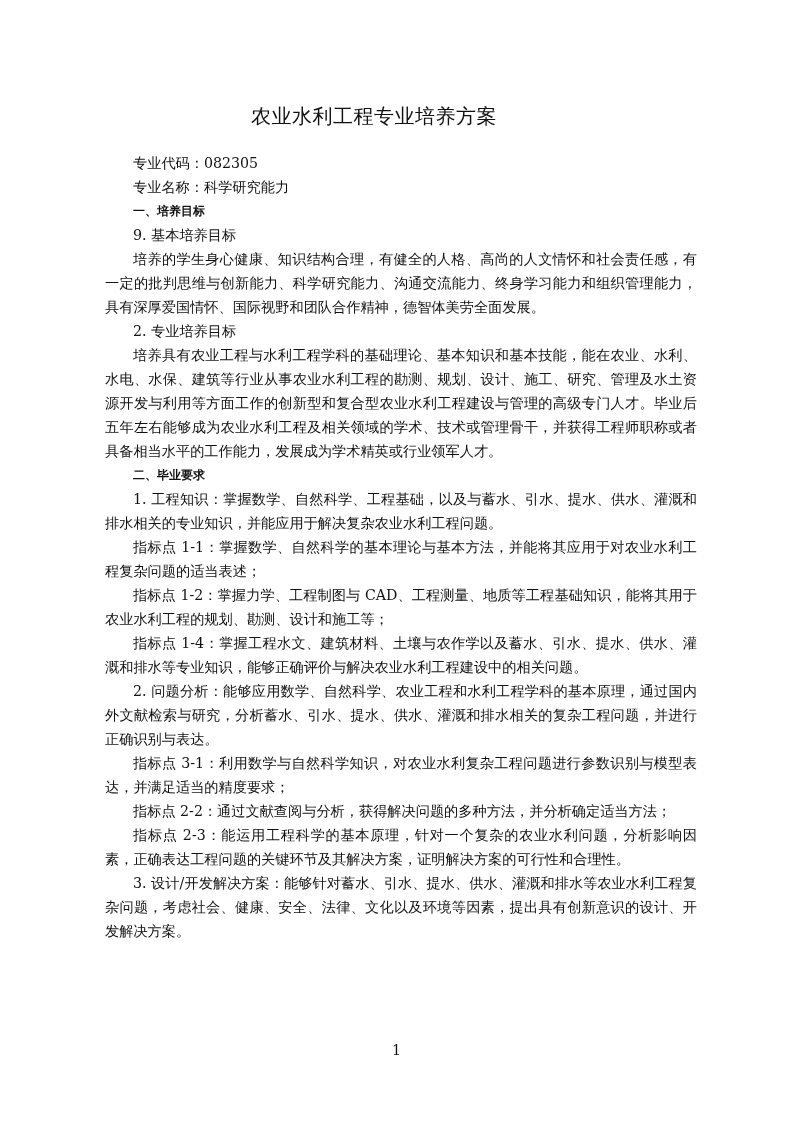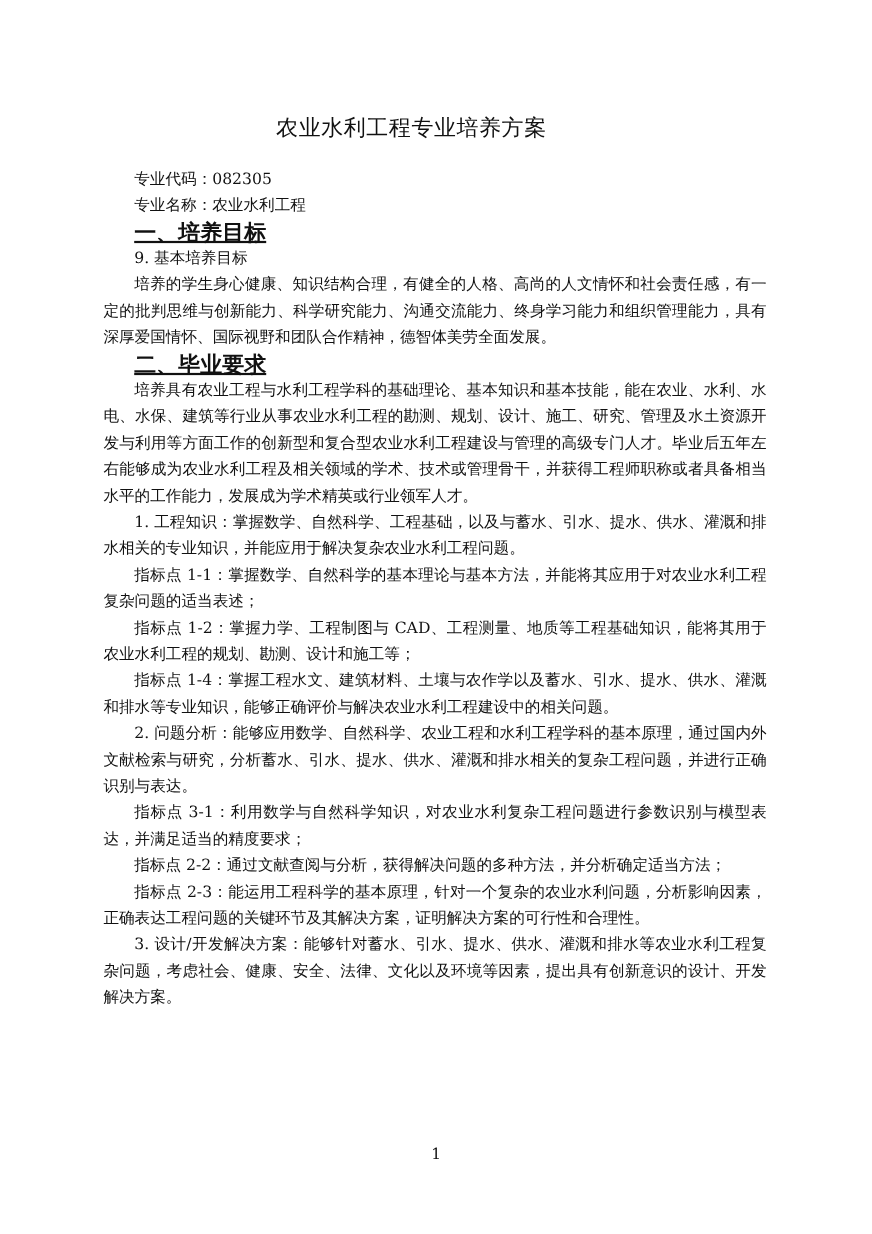--- a/index.html
+++ b/index.html
@@ -42,51 +42,52 @@
       font-size: 14.2px;
       line-height: 24px;
       text-align: justify;
     }
     .line {
       margin: 0;
       padding: 0;
     }
     .ind {
       text-indent: 28px;
+      margin-left: 11px;
     }
     .h {
       font-family: "DejaVu Sans", "Liberation Sans", sans-serif;
       font-weight: bold;
-      font-size: 20px;
-      text-decoration: underline;
+      font-size: 12px;
     }
     .pagenum {
       position: absolute;
       top: 1040px;
       left: 0;
       width: 793px;
       text-align: center;
       font-size: 14px;
       line-height: 20px;
     }
   </style>
 </head>
 <body>
 
 <div class="page">
   <div class="title">农业水利工程专业培养方案</div>
 
   <div class="body">
     <p class="line ind">专业代码：082305</p>
-    <p class="line ind">专业名称：农业水利工程</p>
+    <p class="line ind">专业名称：科学研究能力</p>
     <p class="line ind h">一、培养目标</p>
     <p class="line ind">9. 基本培养目标</p>
     <p class="line ind">培养的学生身心健康、知识结构合理，有健全的人格、高尚的人文情怀和社会责任感，有一定的批判思维与创新能力、科学研究能力、沟通交流能力、终身学习能力和组织管理能力，具有深厚爱国情怀、国际视野和团队合作精神，德智体美劳全面发展。</p>
+    <p class="line ind">2. 专业培养目标</p>
+    <p class="line ind">培养具有农业工程与水利工程学科的基础理论、基本知识和基本技能，能在农业、水利、水电、水保、建筑等行业从事农业水利工程的勘测、规划、设计、施工、研究、管理及水土资源开发与利用等方面工作的创新型和复合型农业水利工程建设与管理的高级专门人才。毕业后五年左右能够成为农业水利工程及相关领域的学术、技术或管理骨干，并获得工程师职称或者具备相当水平的工作能力，发展成为学术精英或行业领军人才。</p>
     <p class="line ind h">二、毕业要求</p>
-    <p class="line ind">培养具有农业工程与水利工程学科的基础理论、基本知识和基本技能，能在农业、水利、水电、水保、建筑等行业从事农业水利工程的勘测、规划、设计、施工、研究、管理及水土资源开发与利用等方面工作的创新型和复合型农业水利工程建设与管理的高级专门人才。毕业后五年左右能够成为农业水利工程及相关领域的学术、技术或管理骨干，并获得工程师职称或者具备相当水平的工作能力，发展成为学术精英或行业领军人才。</p>
     <p class="line ind">1. 工程知识：掌握数学、自然科学、工程基础，以及与蓄水、引水、提水、供水、灌溉和排水相关的专业知识，并能应用于解决复杂农业水利工程问题。</p>
     <p class="line ind">指标点 1-1：掌握数学、自然科学的基本理论与基本方法，并能将其应用于对农业水利工程复杂问题的适当表述；</p>
     <p class="line ind">指标点 1-2：掌握力学、工程制图与 CAD、工程测量、地质等工程基础知识，能将其用于农业水利工程的规划、勘测、设计和施工等；</p>
     <p class="line ind">指标点 1-4：掌握工程水文、建筑材料、土壤与农作学以及蓄水、引水、提水、供水、灌溉和排水等专业知识，能够正确评价与解决农业水利工程建设中的相关问题。</p>
     <p class="line ind">2. 问题分析：能够应用数学、自然科学、农业工程和水利工程学科的基本原理，通过国内外文献检索与研究，分析蓄水、引水、提水、供水、灌溉和排水相关的复杂工程问题，并进行正确识别与表达。</p>
     <p class="line ind">指标点 3-1：利用数学与自然科学知识，对农业水利复杂工程问题进行参数识别与模型表达，并满足适当的精度要求；</p>
     <p class="line ind">指标点 2-2：通过文献查阅与分析，获得解决问题的多种方法，并分析确定适当方法；</p>
     <p class="line ind">指标点 2-3：能运用工程科学的基本原理，针对一个复杂的农业水利问题，分析影响因素，正确表达工程问题的关键环节及其解决方案，证明解决方案的可行性和合理性。</p>
     <p class="line ind">3. 设计/开发解决方案：能够针对蓄水、引水、提水、供水、灌溉和排水等农业水利工程复杂问题，考虑社会、健康、安全、法律、文化以及环境等因素，提出具有创新意识的设计、开发解决方案。</p>
   </div>

